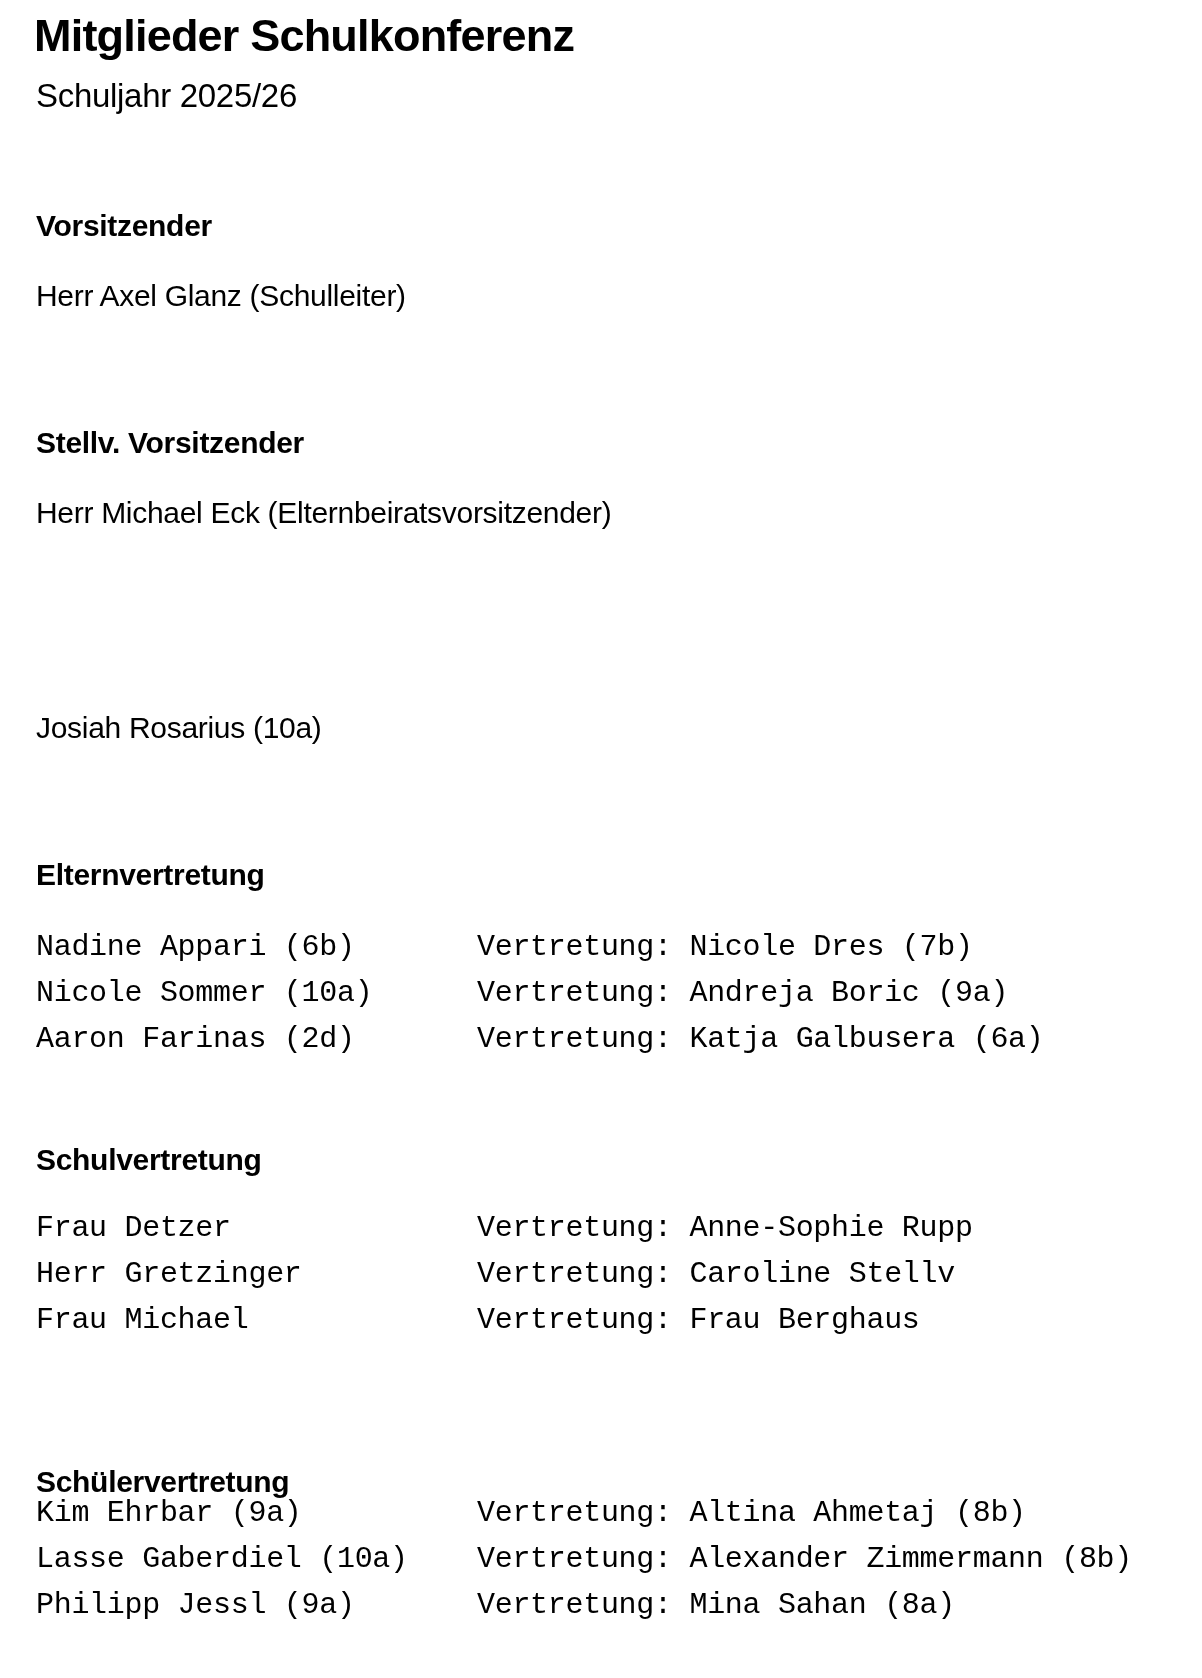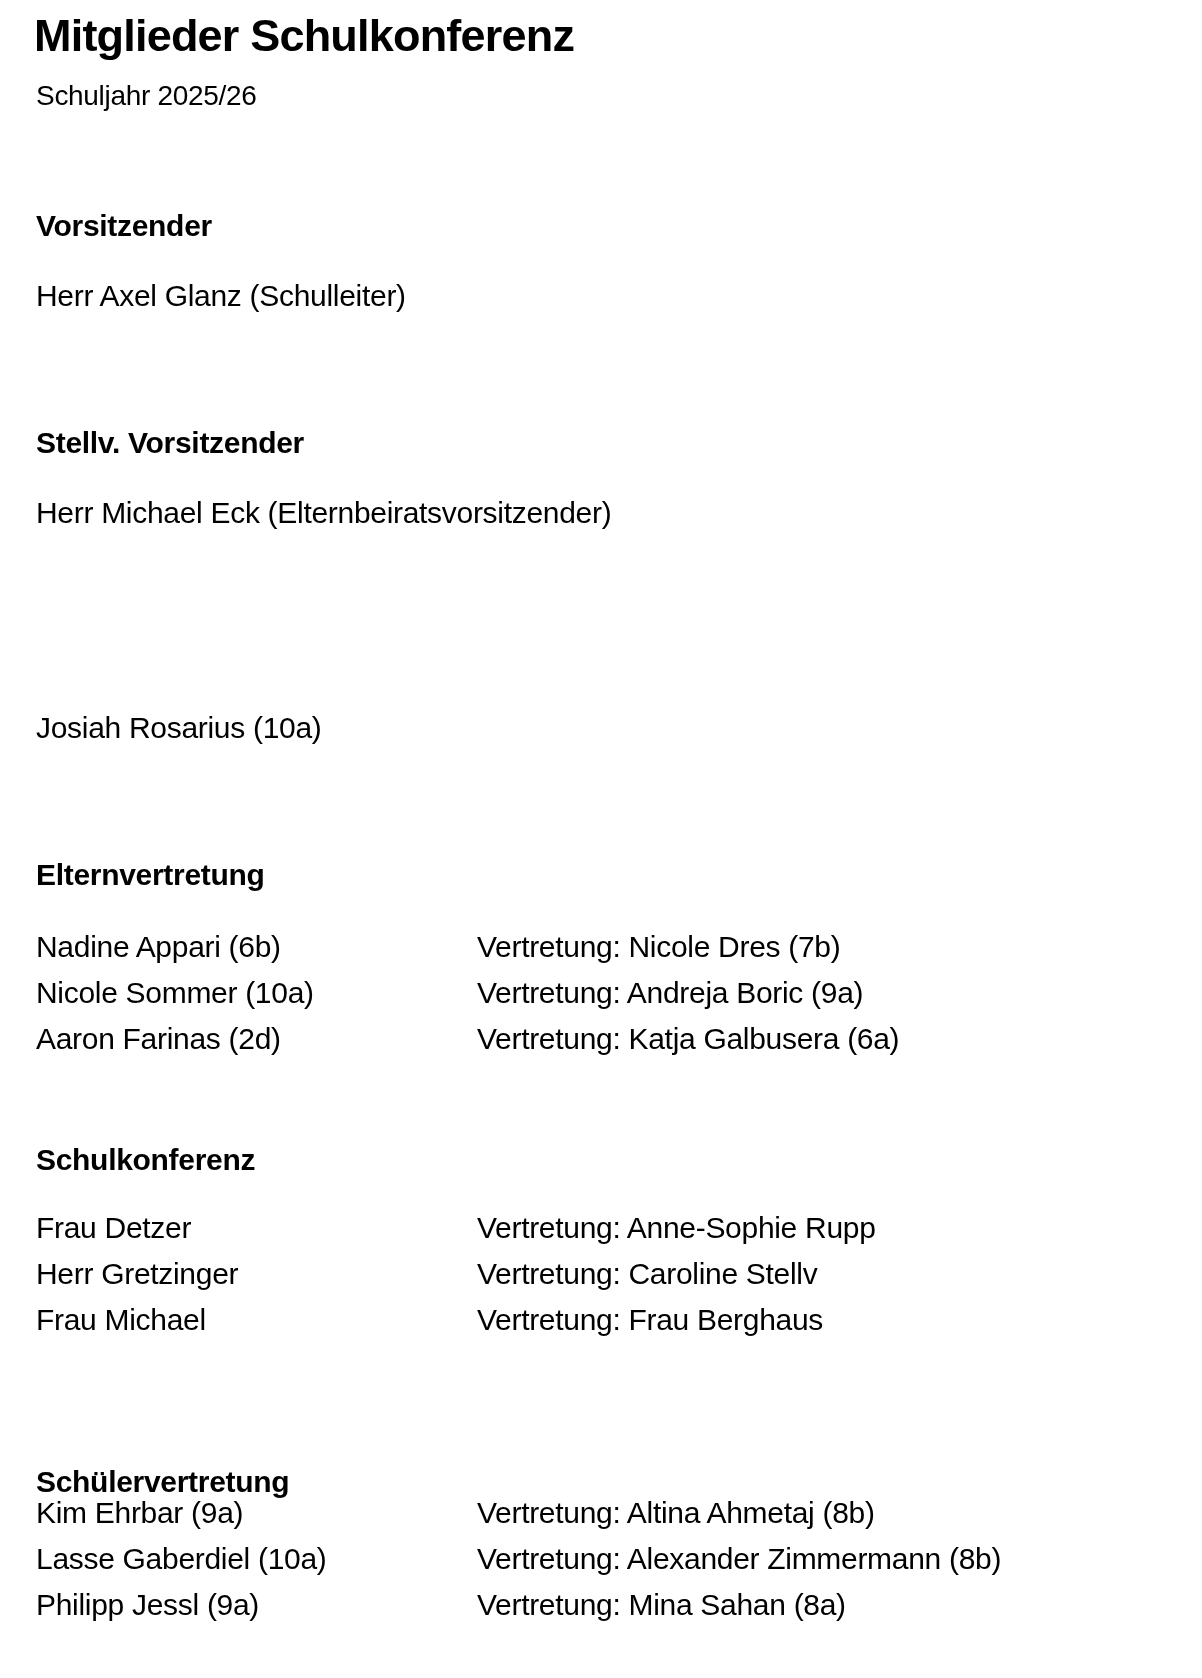--- a/index.html
+++ b/index.html
@@ -21,41 +21,41 @@
 
   .doc-title {
     margin: 0;
     font-size: 45px;
     line-height: 54px;
     font-weight: 700;
     letter-spacing: -0.8px;
     white-space: nowrap;
   }
   .doc-subtitle {
-    font-size: 28px;
+    font-size: 33px;
     line-height: 46px;
     letter-spacing: -0.3px;
     white-space: nowrap;
   }
   .sec-heading {
     margin: 0;
     font-size: 30px;
     line-height: 46px;
     font-weight: 700;
     letter-spacing: -0.3px;
     white-space: nowrap;
   }
   .body-line {
     margin: 0;
     font-size: 30px;
     line-height: 46px;
     letter-spacing: -0.3px;
     white-space: nowrap;
   }
-  .rows { right: 0; }
+  .rows { right: 0; font-family: Liberation Mono, monospace; }
   .row {
     display: grid;
     grid-template-columns: 441px 1fr;
   }
   .row span {
     font-size: 30px;
     line-height: 46px;
     letter-spacing: -0.3px;
     white-space: nowrap;
   }
@@ -86,21 +86,21 @@
     <div class="row">
       <span>Nicole Sommer (10a)</span>
       <span>Vertretung: Andreja Boric (9a)</span>
     </div>
     <div class="row">
       <span>Aaron Farinas (2d)</span>
       <span>Vertretung: Katja Galbusera (6a)</span>
     </div>
   </div>
 
-  <h2 class="abs sec-heading" style="top:1137px;">Schulkonferenz</h2>
+  <h2 class="abs sec-heading" style="top:1137px;">Schulvertretung</h2>
   <div class="abs rows" style="top:1205px;">
     <div class="row">
       <span>Frau Detzer</span>
       <span>Vertretung: Anne-Sophie Rupp</span>
     </div>
     <div class="row">
       <span>Herr Gretzinger</span>
       <span>Vertretung: Caroline Stellv</span>
     </div>
     <div class="row">

